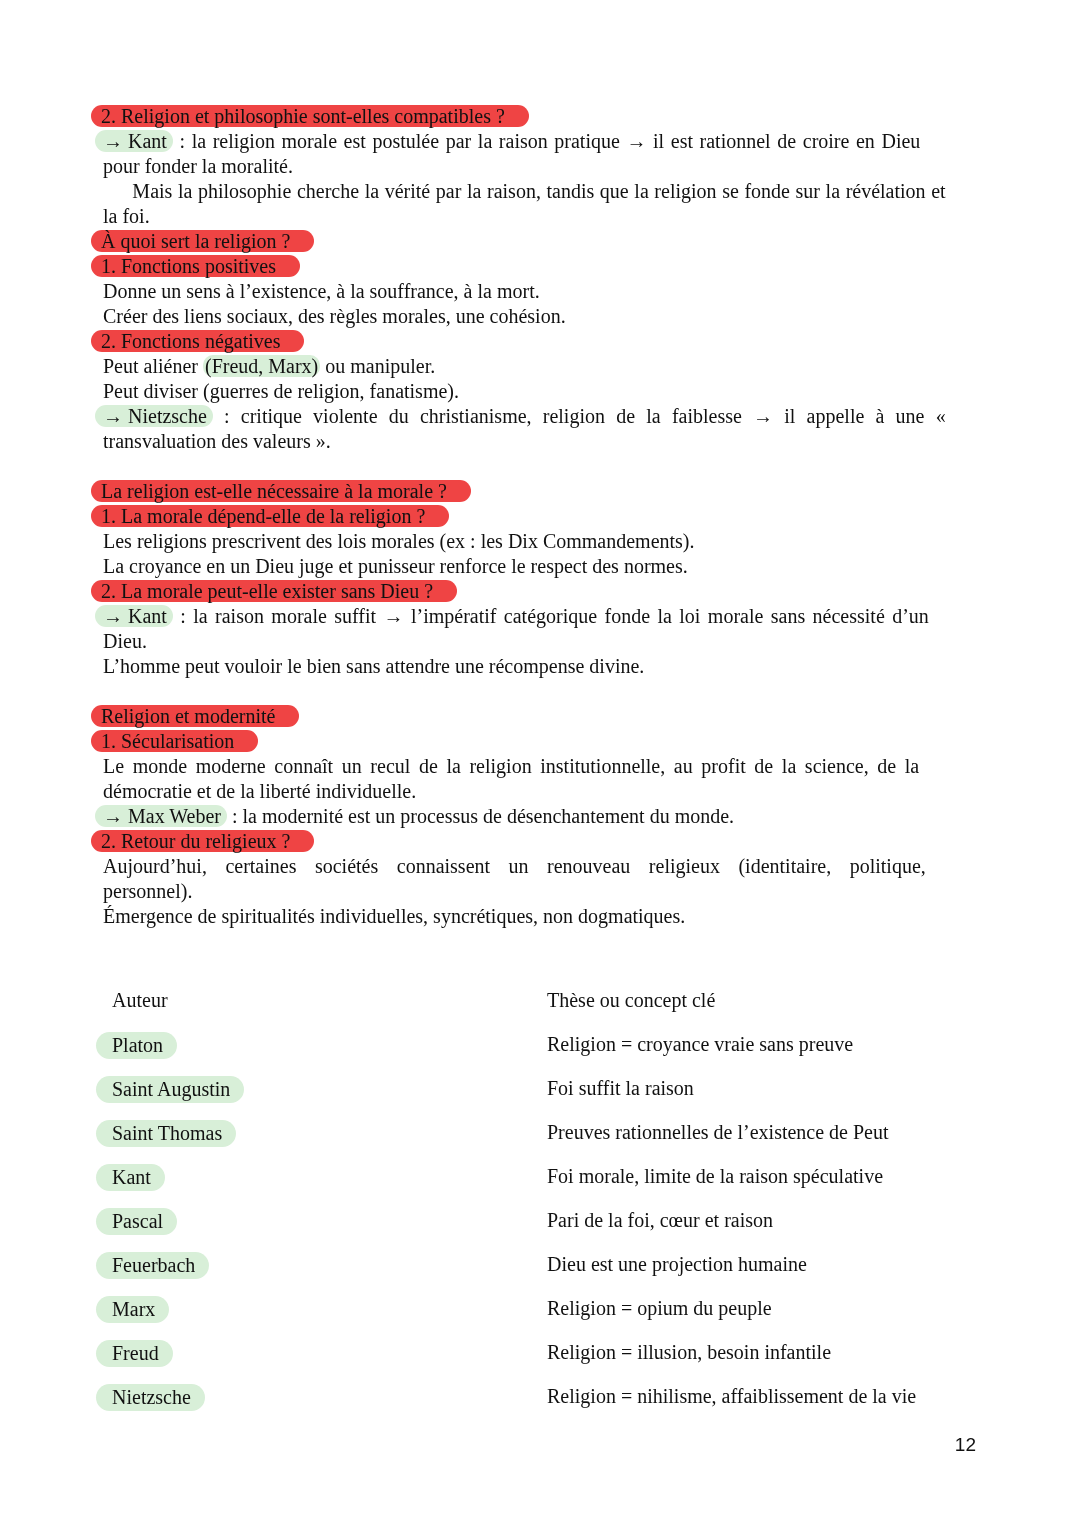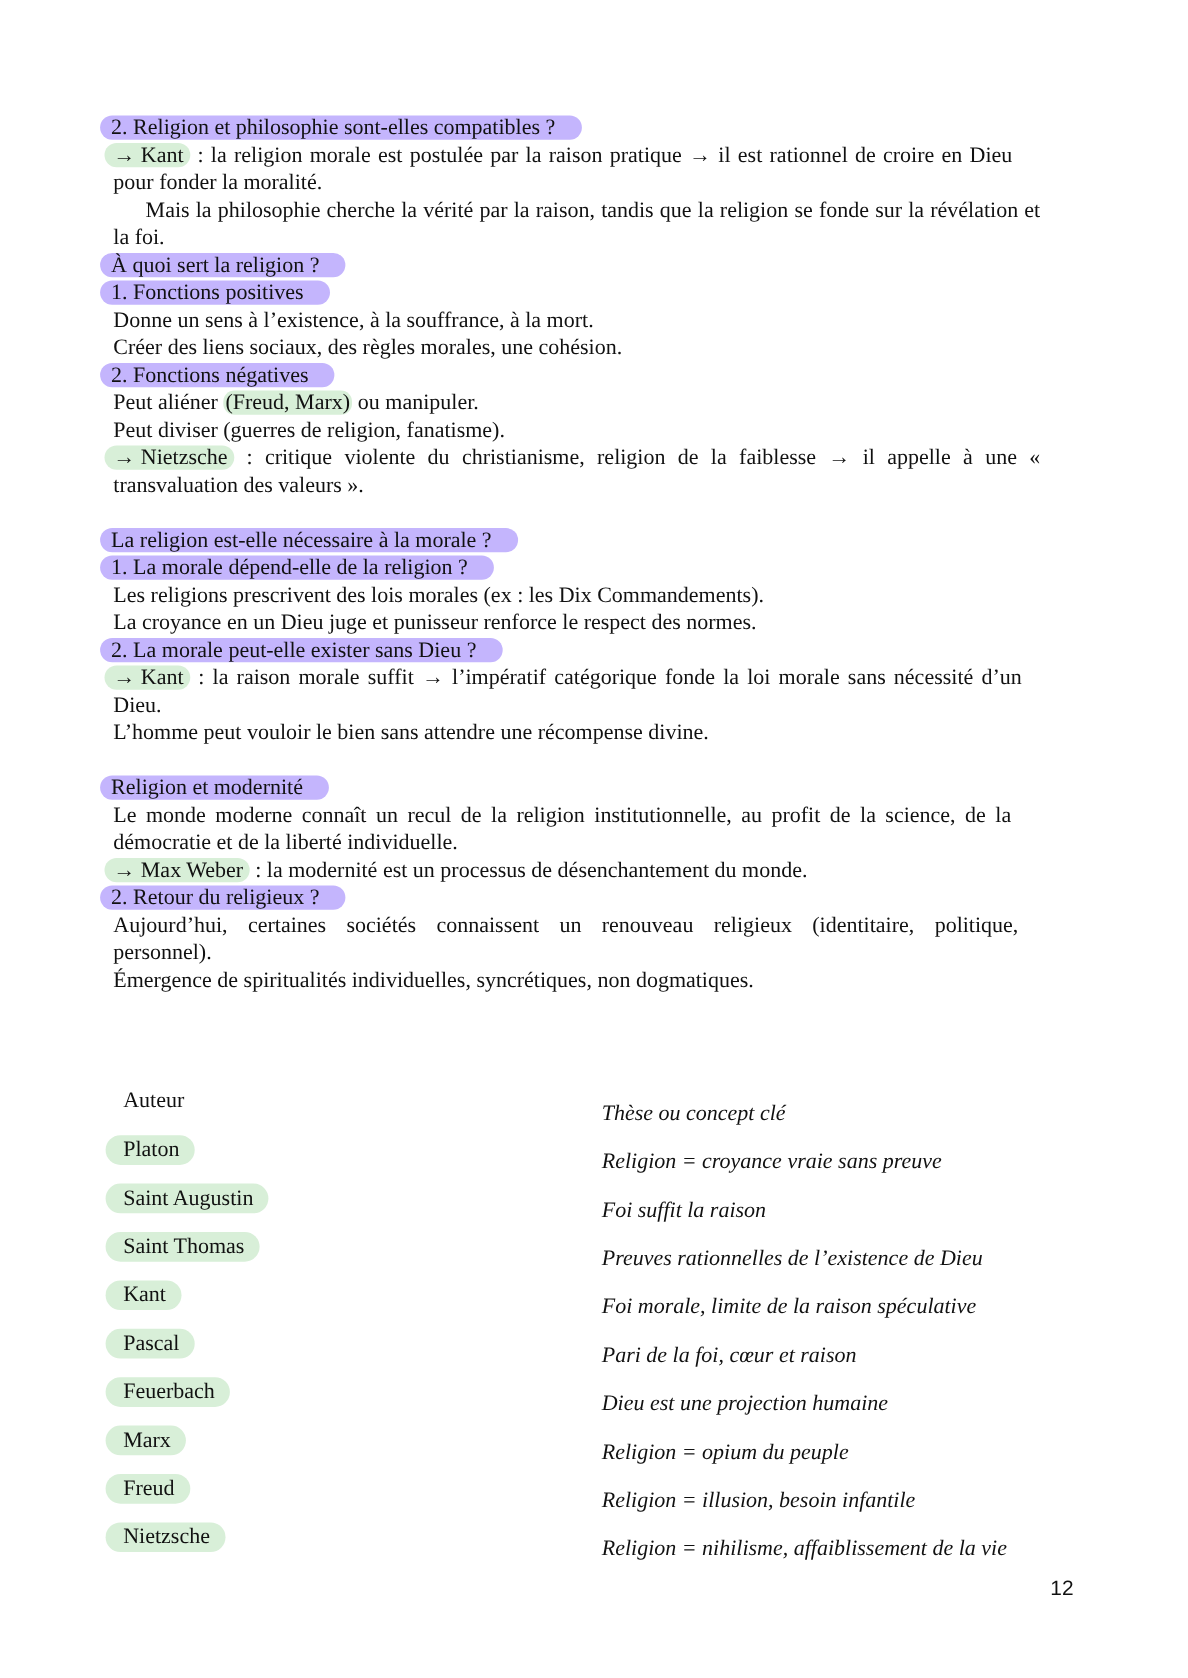--- a/index.html
+++ b/index.html
@@ -30,21 +30,21 @@
     }
     .para-justify-last {
       text-align: justify;
       text-align-last: justify;
     }
     .blank {
       display: block;
       height: 25px;
     }
     .hl-pink {
-      background: #c4b5fd;
+      background: #ef4444;
       border-radius: 13px;
       padding: 0 24px 0 10px;
       margin-left: -12px;
       box-decoration-break: clone;
       -webkit-box-decoration-break: clone;
     }
     .hl-green {
       background: #d8efd8;
       border-radius: 13px;
       padding: 0 6px 0 8px;
@@ -78,23 +78,22 @@
     .tcell-author.badge {
       background: #d8efd8;
       border-radius: 14px;
       padding: 1px 14px 1px 16px;
       margin-left: -16px;
       font-family: Liberation Serif, serif;
     }
     .tcell-thesis {
       position: absolute;
       left: 547px;
-      top: 20px;
+      top: 8px;
       white-space: nowrap;
-      font-style: italic;
     }
     .page-number {
       position: absolute;
       right: 104px;
       top: 1434px;
       font-family: "Liberation Sans", "DejaVu Sans", sans-serif;
       font-size: 19px;
       color: #111111;
       margin-left: 13px;
     }
@@ -127,20 +126,21 @@
   <span class="line"><span class="hl-pink">1. La morale dépend-elle de la religion ?</span></span>
   <span class="line">Les religions prescrivent des lois morales (ex : les Dix Commandements).</span>
   <span class="line">La croyance en un Dieu juge et punisseur renforce le respect des normes.</span>
   <span class="line"><span class="hl-pink">2. La morale peut-elle exister sans Dieu ?</span></span>
   <span class="line"><span class="hl-green">→ Kant</span><span style="word-spacing:2.4px;"> : la raison morale suffit → l’impératif catégorique fonde la loi morale sans nécessité d’un</span></span>
   <span class="line">Dieu.</span>
   <span class="line">L’homme peut vouloir le bien sans attendre une récompense divine.</span>
   <span class="blank"></span>
 
   <span class="line"><span class="hl-pink">Religion et modernité</span></span>
+  <span class="line"><span class="hl-pink">1. Sécularisation</span></span>
   <span class="line" style="word-spacing:3.6px;">Le monde moderne connaît un recul de la religion institutionnelle, au profit de la science, de la</span>
   <span class="line">démocratie et de la liberté individuelle.</span>
   <span class="line"><span class="hl-green">→ Max Weber</span><span> : la modernité est un processus de désenchantement du monde.</span></span>
   <span class="line"><span class="hl-pink">2. Retour du religieux ?</span></span>
   <span class="line" style="word-spacing:13.5px;">Aujourd’hui, certaines sociétés connaissent un renouveau religieux (identitaire, politique,</span>
   <span class="line">personnel).</span>
   <span class="line">Émergence de spiritualités individuelles, syncrétiques, non dogmatiques.</span>
 </div>
 
 <div class="table">
@@ -151,21 +151,21 @@
   <div class="trow">
     <span class="tcell-author badge">Platon</span>
     <span class="tcell-thesis">Religion = croyance vraie sans preuve</span>
   </div>
   <div class="trow">
     <span class="tcell-author badge">Saint Augustin</span>
     <span class="tcell-thesis">Foi suffit la raison</span>
   </div>
   <div class="trow">
     <span class="tcell-author badge">Saint Thomas</span>
-    <span class="tcell-thesis">Preuves rationnelles de l’existence de Dieu</span>
+    <span class="tcell-thesis">Preuves rationnelles de l’existence de Peut</span>
   </div>
   <div class="trow">
     <span class="tcell-author badge">Kant</span>
     <span class="tcell-thesis">Foi morale, limite de la raison spéculative</span>
   </div>
   <div class="trow">
     <span class="tcell-author badge">Pascal</span>
     <span class="tcell-thesis">Pari de la foi, cœur et raison</span>
   </div>
   <div class="trow">

